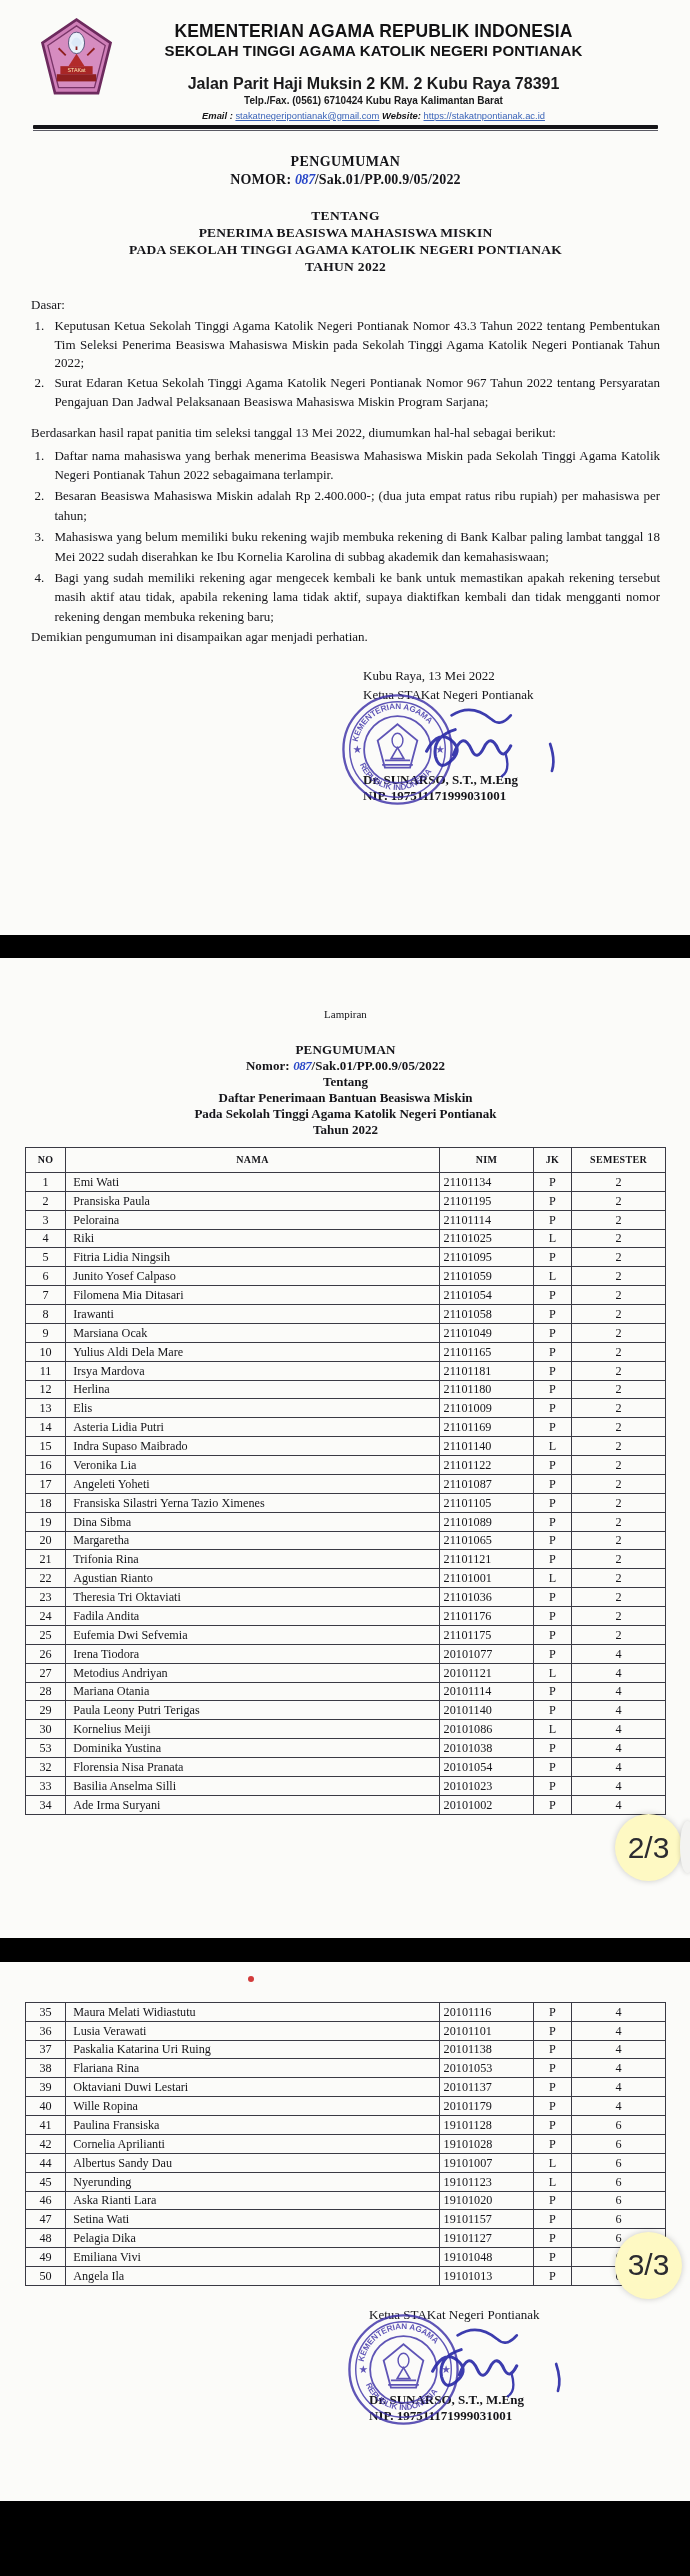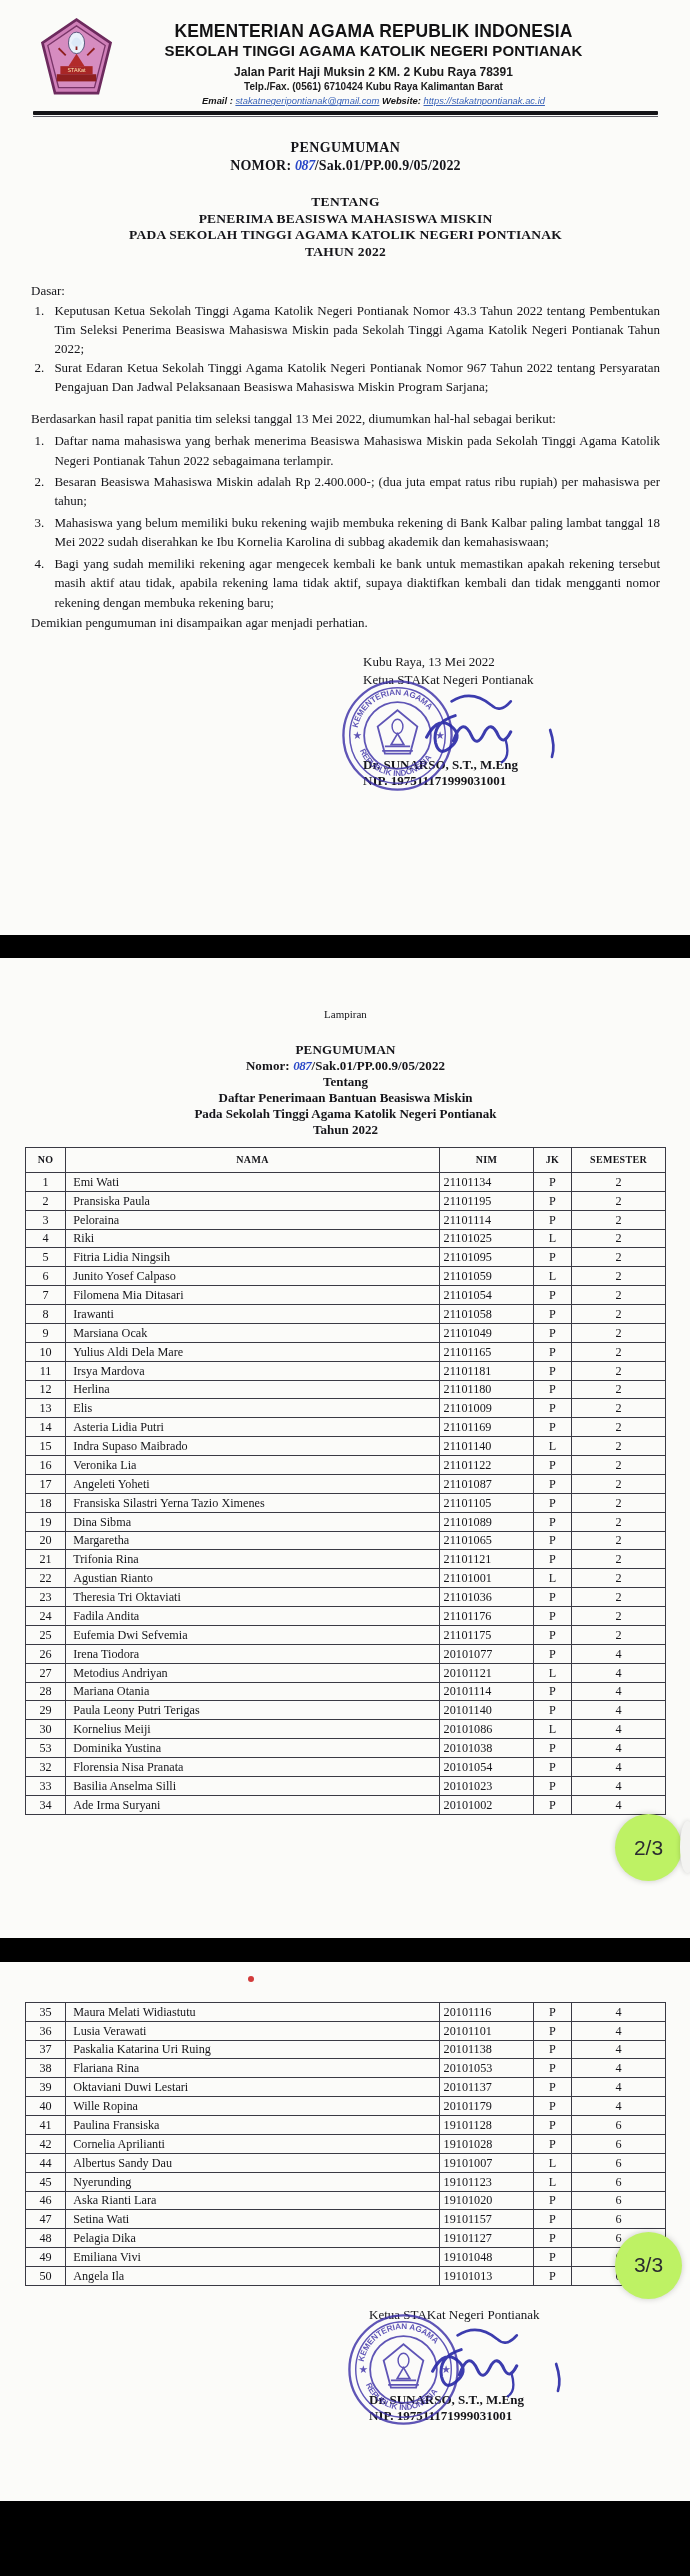--- a/index.html
+++ b/index.html
@@ -12,25 +12,25 @@
   .page2{padding:50px 25px 27px 25px;height:980px;}
   .page3{padding:31px 25px 23.4px 25px;height:539px;}
 
   
   .letterhead{display:flex;align-items:flex-start;gap:5.4px;padding:3.6px 0 0 3.6px;}
   .logo{width:83px;height:86px;flex:0 0 83px;position:relative;}
   .logo svg{display:block;}
   .lh-text{flex:1;text-align:center;padding-right:36px;padding-top:5.4px;}
   .lh1{font-family:"Liberation Sans",sans-serif;font-size:17.5px;font-weight:700;letter-spacing:0.1px;line-height:1.12;color:#121214;}
   .lh2{font-family:"Liberation Sans",sans-serif;font-size:15px;font-weight:700;letter-spacing:0.1px;line-height:1.18;margin-top:0.9px;color:#121214;}
-  .lh3{font-family:"Liberation Sans",sans-serif;font-size:12px;font-weight:600;line-height:1.35;margin-top:4px;color:#1a1a1c;}
+  .lh3{font-family:"Liberation Sans",sans-serif;font-size:16px;font-weight:600;line-height:1.35;margin-top:13px;color:#1a1a1c;}
   .lh4{font-family:"Liberation Sans",sans-serif;font-size:10px;font-weight:600;line-height:1.35;color:#1a1a1c;}
   .lh5{font-family:"Liberation Sans",sans-serif;font-size:9.4px;line-height:1.4;margin-top:0.9px;}
   .lh5 .lbl{font-weight:700;font-style:italic;color:#141416;}
-  .lh5 .lnk{color:#3a63b8;text-decoration:underline;font-style:italic;margin-top:40px;}
+  .lh5 .lnk{color:#3a63b8;text-decoration:underline;margin-top:40px;}
   .rule{height:3.6px;background:#141418;margin:3.6px 1.8px 0 1.8px;border-radius:0.9px;}
   .rule-thin{height:0.9px;background:#5a5a64;margin:0.9px 1.8px 0 1.8px;}
 
   
   .tb{text-align:center;}
   .tb .t1{font-size:14px;font-weight:700;letter-spacing:0.4px;margin-top:23.4px;}
   .tb .t2{font-size:14px;font-weight:700;letter-spacing:0.2px;margin-top:1.8px;}
   .hw{color:#2a48c8;font-family:"Liberation Serif",serif;font-style:italic;font-weight:700;letter-spacing:-0.4px;}
   .tb .t3{font-size:13.5px;font-weight:700;letter-spacing:0.4px;margin-top:20px;}
   .tb .t4{font-size:13.5px;font-weight:700;letter-spacing:0.2px;margin-top:0.9px;}
@@ -75,23 +75,23 @@
   table.rl th{font-weight:700;text-align:center;font-size:10px;padding:5.4px 3.6px;letter-spacing:0.3px;}
   table.rl td.no{text-align:center;width:40px;}
   table.rl td.nm{text-align:left;padding-left:7.2px;}
   table.rl td.nim{width:94px;}
   table.rl td.jk{text-align:center;width:38px;}
   table.rl td.sm{text-align:center;width:94px;}
   col.c-no{width:40px;} col.c-nim{width:94px;} col.c-jk{width:38px;} col.c-sm{width:94px;}
 
   
   .pbadge{position:absolute;right:9px;width:67px;height:67px;border-radius:50%;
-          background:#bef264;box-shadow:0 0 6.3px rgba(0,0,0,.20);
+          background:#fef9c3;box-shadow:0 0 6.3px rgba(0,0,0,.20);
           display:flex;align-items:center;justify-content:center;
-          font-family:"Liberation Sans",sans-serif;font-size:21px;color:#2b2b30;}
+          font-family:"Liberation Sans",sans-serif;font-size:30px;color:#2b2b30;}
   .pbadge.b2{top:856px;}
   .pbadge.b3{top:270px;}
   .edge{position:absolute;right:-3.6px;width:14.4px;height:52px;border-radius:50%;background:#f3f3f1;box-shadow:0 0 5.4px rgba(0,0,0,.18);}
   .edge.e2{top:863px;}
   .dot{position:absolute;left:248px;top:14.4px;width:6.3px;height:6.3px;border-radius:50%;background:#d23b3b;}
   .sig3{margin-top:20px;display:flex;justify-content:flex-end;}
 </style>
 </head>
 <body>
 

